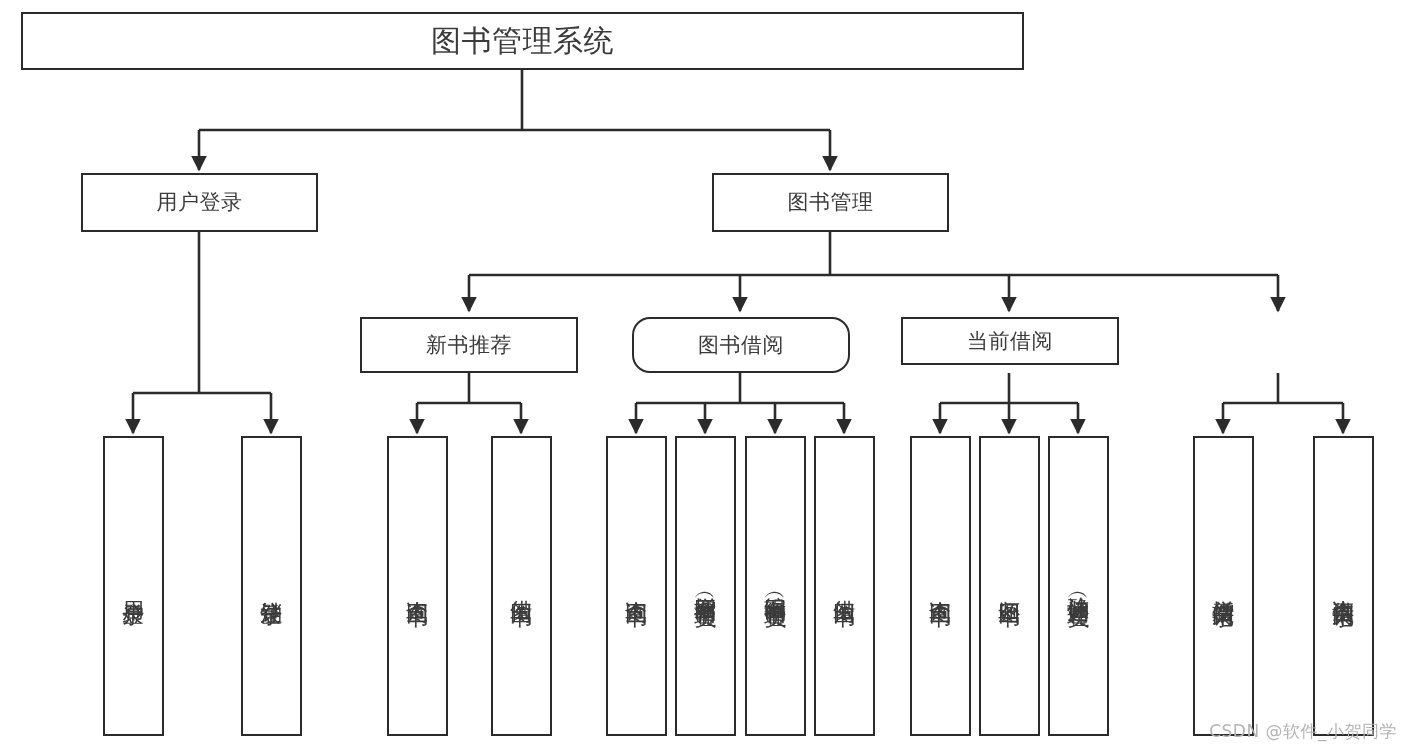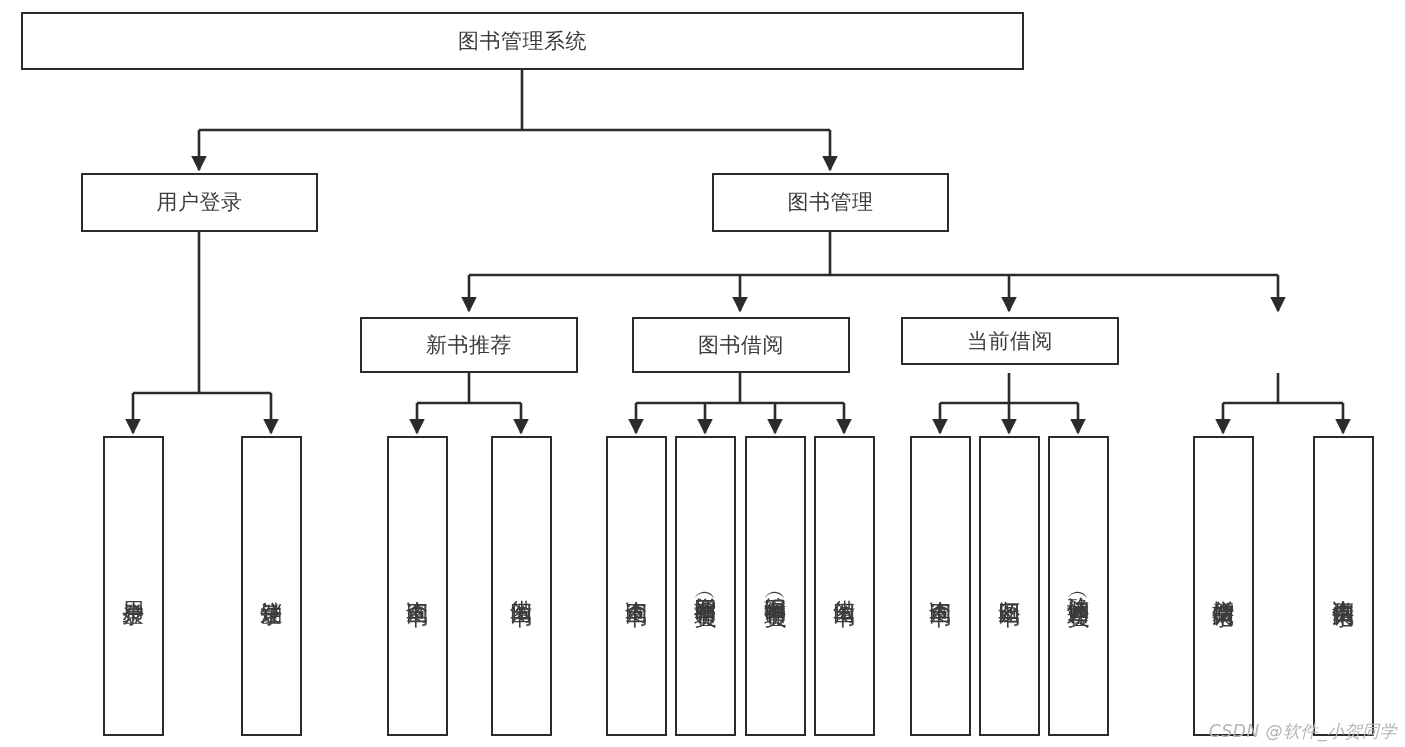--- a/index.html
+++ b/index.html
@@ -38,21 +38,21 @@
   }
   .node-label {
     color: #3b3b3b;
     font-size: 21px;
     line-height: 1.18;
     letter-spacing: 0.5px;
     white-space: nowrap;
     text-align: center;
   }
   .node.root .node-label {
-    font-size: 21px;
+    font-size: 30px;
   }
   .node.leaf {
     align-items: center;
     justify-content: center;
   }
   .node.leaf .node-label {
     writing-mode: vertical-rl;
     text-orientation: upright;
     white-space: normal;
     font-size: 22px;
@@ -62,21 +62,20 @@
   }
   #watermark {
     position: absolute;
     right: 8px;
     bottom: 4px;
     font-size: 17px;
     color: #b4b4b4;
     letter-spacing: 0.5px;
     z-index: 9;
     white-space: nowrap;
-    font-style: italic;
   }
 </style>
 </head>
 <body>
 
 <div id="diagram-canvas">
 
   <svg id="edges-layer" viewBox="0 0 1405 747" width="1405" height="747" xmlns="http://www.w3.org/2000/svg">
     <defs>
       <marker id="arrow" viewBox="0 0 10 10" refX="9" refY="5" markerWidth="6" markerHeight="6" orient="auto-start-reverse">
@@ -138,21 +137,21 @@
   </div>
 
   <div class="node" style="left:712px; top:173px; width:237px; height:59px;">
     <span class="node-label">图书管理</span>
   </div>
 
   <div class="node" style="left:360px; top:317px; width:218px; height:56px;">
     <span class="node-label">新书推荐</span>
   </div>
 
-  <div class="node" style="left:632px; top:317px; width:218px; height:56px;">
+  <div class="node" style="left:632px; top:317px; width:218px; height:56px;border-radius:18px;">
     <span class="node-label">图书借阅</span>
   </div>
 
   <div class="node" style="left:901px; top:317px; width:218px; height:48px;">
     <span class="node-label">当前借阅</span>
   </div>
 
 
   <div class="node leaf" style="left:103px; top:436px; width:61px; height:300px;">
     <span class="node-label">用户登录</span>

